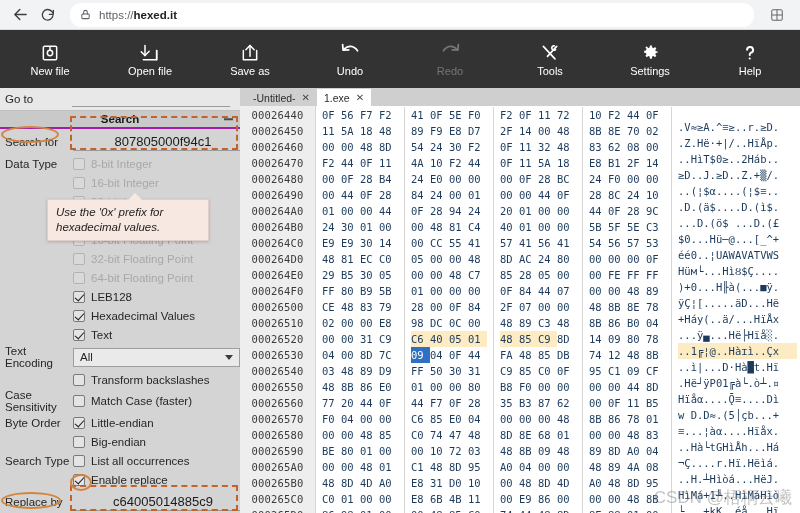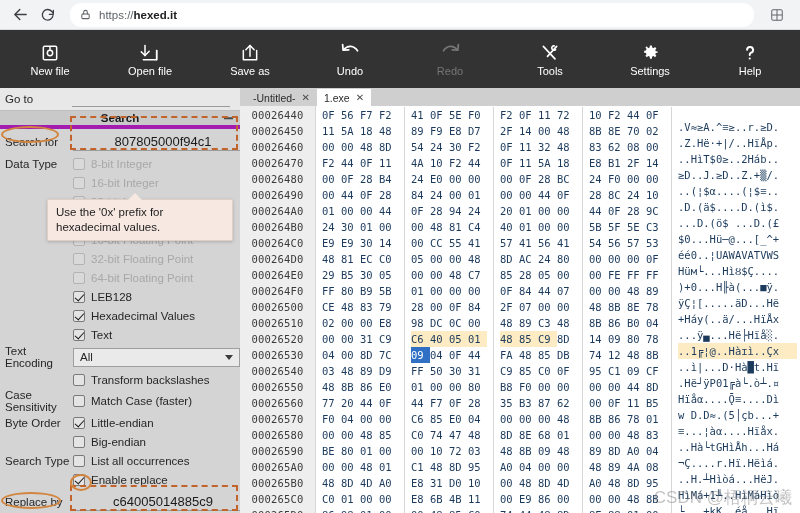--- a/index.html
+++ b/index.html
@@ -106,21 +106,21 @@
     outline: none;
   }
   .section-hdr {
     height: 19px;
     background: #c9c9c9;
     display: flex;
     align-items: center;
     justify-content: center;
     position: relative;
     border-top: 1px solid #bfbfbf;
-    border-bottom: 4px solid #a21caf;
+    border-bottom: 2px solid #a21caf;
   }
   .section-hdr .title { font-weight: bold; font-size: 11.5px; color: #1a1a1a; }
   .section-hdr .collapse {
     position: absolute; right: 7px; top: 50%;
     transform: translateY(-50%);
     width: 9px; height: 1.5px; background: #4a4a4a;
   }
   .row {
     display: flex;
     align-items: center;
@@ -202,22 +202,23 @@
 
   
   .tooltip {
     position: absolute;
     background: #f7e9e2;
     border: 1px solid #e0cfc6;
     color: #1c1c1c;
     font-size: 11.5px;
     line-height: 15px;
     padding: 5px 8px;
-    width: 186px;
+    width: 162px;
     box-shadow: 0 1px 3px rgba(0,0,0,.2);
+    font-style: italic;
   }
   .tooltip::after {
     content: "";
     position: absolute;
     top: -7px; left: 80px;
     border-left: 7px solid transparent;
     border-right: 7px solid transparent;
     border-bottom: 7px solid #f7e9e2;
   }
 

